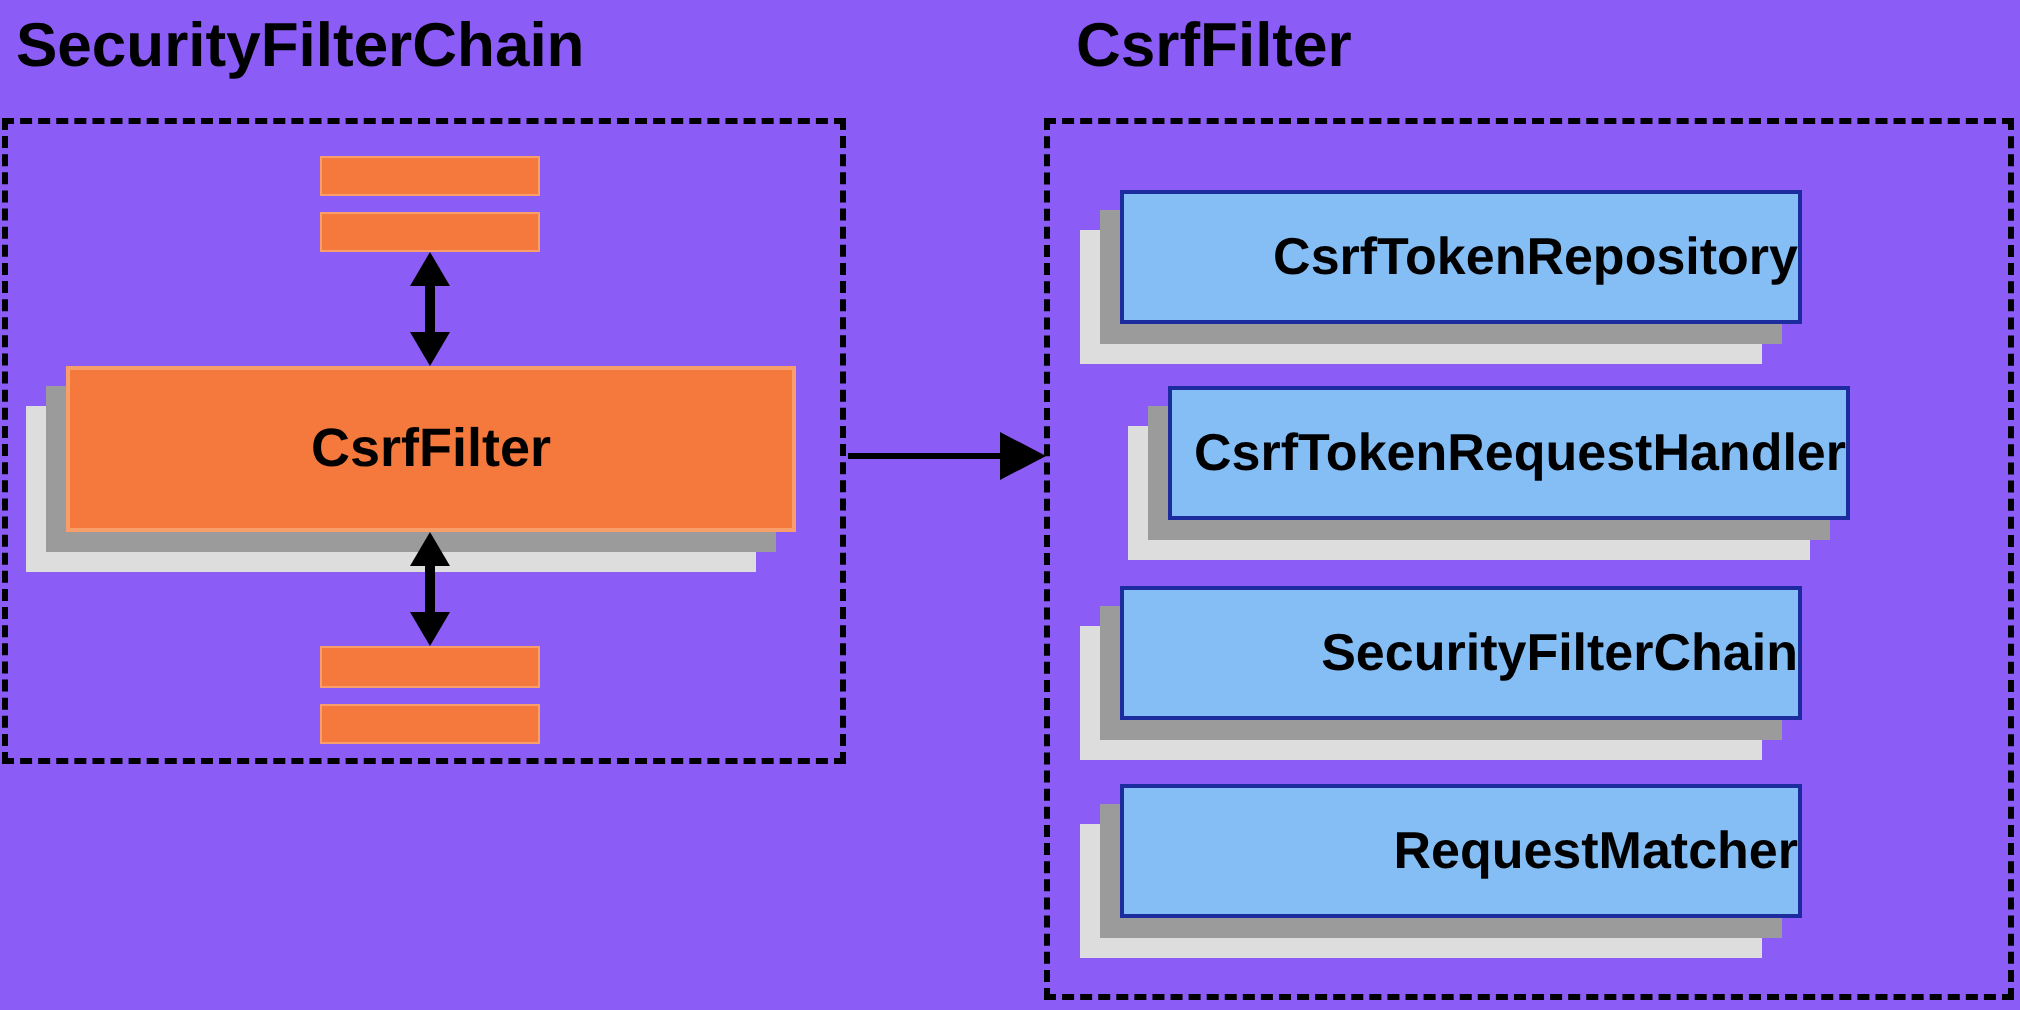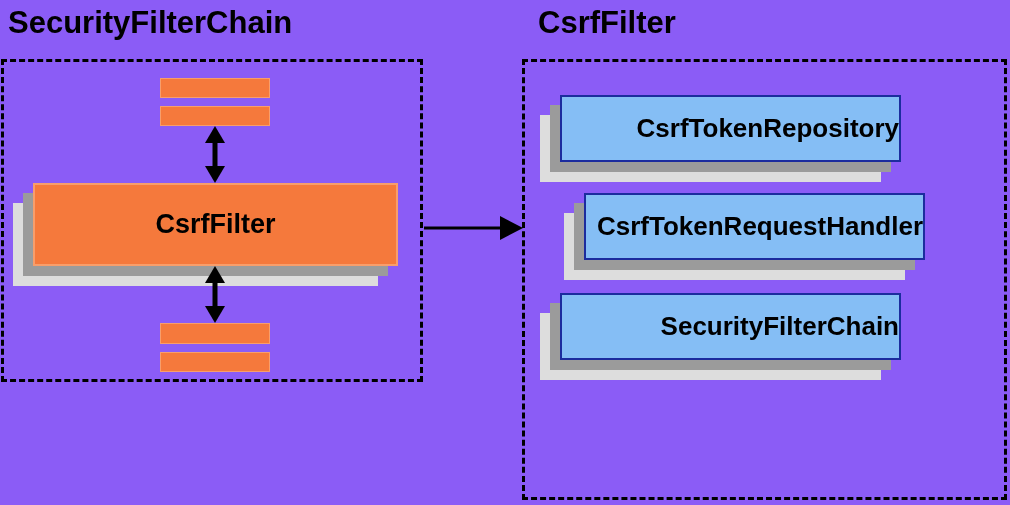--- a/index.html
+++ b/index.html
@@ -110,14 +110,17 @@
   </div>
 
   <div class="component-box" style="top:193px;margin-left:24px;">
     <span>CsrfTokenRequestHandler</span>
   </div>
 
   <div class="component-box" style="top:293px;">
     <span>SecurityFilterChain</span>
   </div>
 
+  <div class="component-box" style="top:392px;">
+    <span>RequestMatcher</span>
+  </div>
 
 </div>
 
 </body></html>

